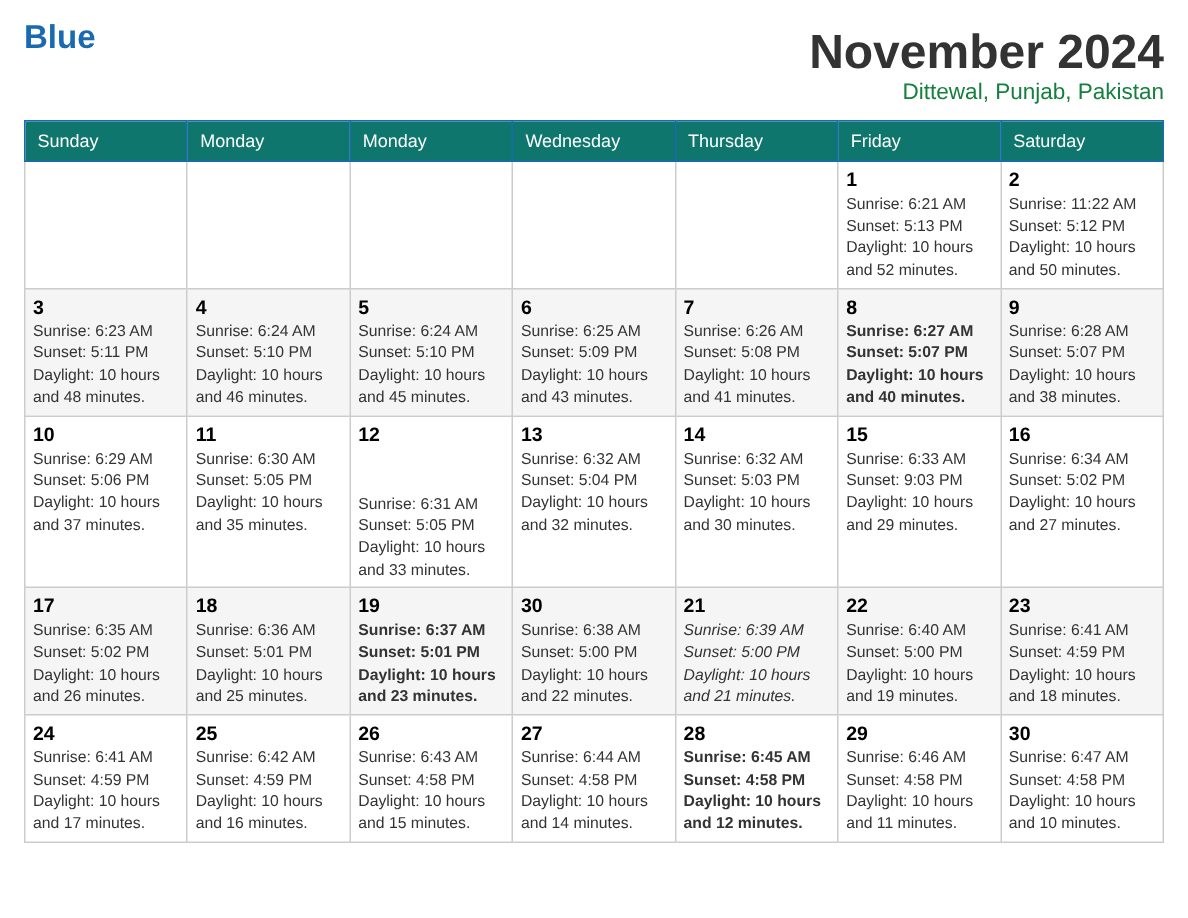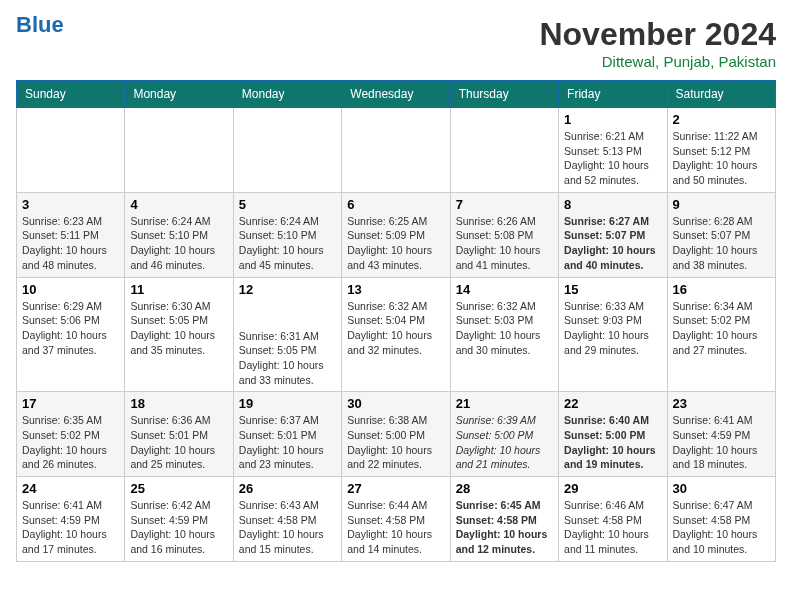--- a/index.html
+++ b/index.html
@@ -218,39 +218,39 @@
 Daylight: 10 hours and 26 minutes.</div>
         </td>
         <td>
           <span class="day-num">18</span>
           <div class="cell-text" style="white-space: pre-line;">Sunrise: 6:36 AM
 Sunset: 5:01 PM
 Daylight: 10 hours and 25 minutes.</div>
         </td>
         <td>
           <span class="day-num">19</span>
-          <div class="cell-text" style="white-space: pre-line;">Sunrise: 6:37 AM
+          <div class="cell-text" style="white-space: pre-line; font-weight: bold;">Sunrise: 6:37 AM
 Sunset: 5:01 PM
 Daylight: 10 hours and 23 minutes.</div>
         </td>
         <td>
           <span class="day-num">30</span>
           <div class="cell-text" style="white-space: pre-line;">Sunrise: 6:38 AM
 Sunset: 5:00 PM
 Daylight: 10 hours and 22 minutes.</div>
         </td>
         <td>
           <span class="day-num">21</span>
           <div class="cell-text" style="white-space: pre-line; font-style: italic;">Sunrise: 6:39 AM
 Sunset: 5:00 PM
 Daylight: 10 hours and 21 minutes.</div>
         </td>
         <td>
           <span class="day-num">22</span>
-          <div class="cell-text" style="white-space: pre-line; font-weight: bold;">Sunrise: 6:40 AM
+          <div class="cell-text" style="white-space: pre-line;">Sunrise: 6:40 AM
 Sunset: 5:00 PM
 Daylight: 10 hours and 19 minutes.</div>
         </td>
         <td>
           <span class="day-num">23</span>
           <div class="cell-text" style="white-space: pre-line;">Sunrise: 6:41 AM
 Sunset: 4:59 PM
 Daylight: 10 hours and 18 minutes.</div>
         </td>
       </tr>

